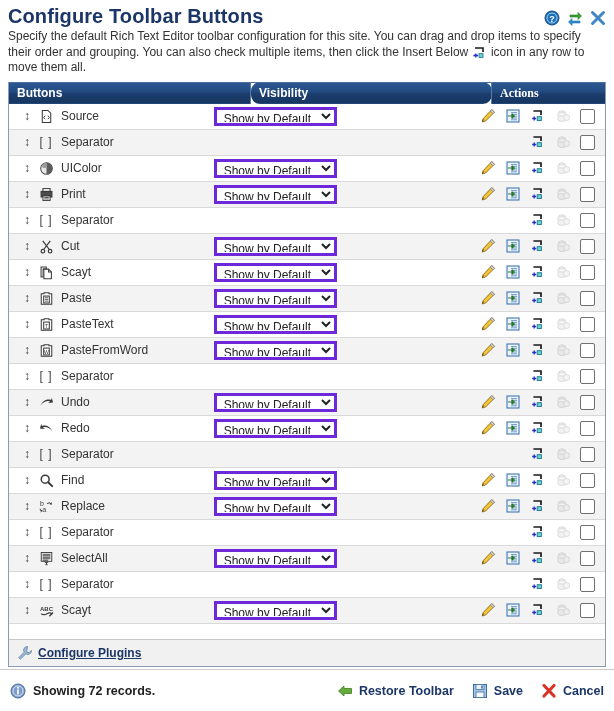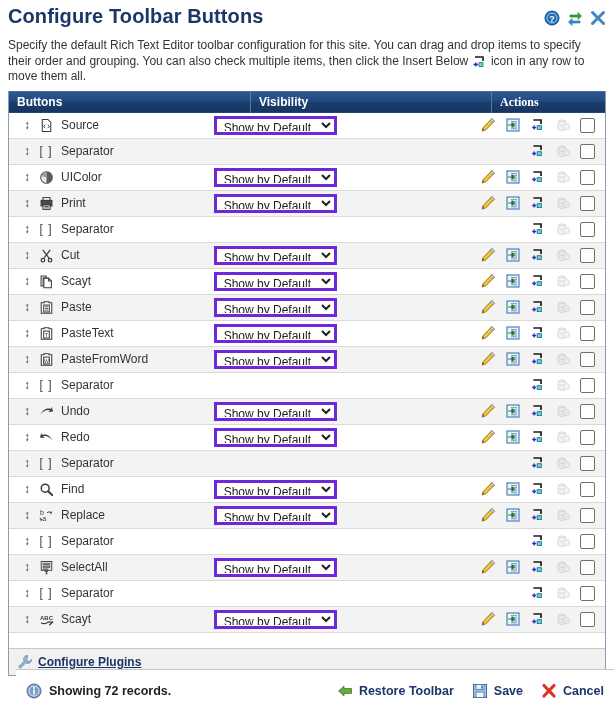--- a/index.html
+++ b/index.html
@@ -15,35 +15,35 @@
   
   #page-header{position:relative;padding:4px 8px 0 8px;}
   #page-title{
     font-size:20px;font-weight:bold;color:#1b3667;
     letter-spacing:.1px;margin:0 0 1px 0;line-height:24px;
   }
   #header-icons{position:absolute;right:8px;top:10px;display:flex;gap:7px;align-items:center;}
   .hdr-ico{width:16px;height:16px;display:inline-block;cursor:pointer;}
   #page-desc{
     font-size:12px;line-height:15.5px;color:#333;
-    margin:10px 0 0 0;padding-right:8px;
+    margin:1px 0 0 0;padding-right:8px;
   }
   .inline-ib{display:inline-block;vertical-align:-3px;width:16px;height:13px;}
   
   #grid-wrap{margin:6px 8px 0 8px;border:1px solid #8a9cb5;border-top:none;position:relative;}
   table.grid{border-collapse:collapse;width:100%;table-layout:fixed;}
   thead th{
     background:linear-gradient(to bottom,#2d5892 0%,#214a80 45%,#1b3d6d 55%,#16355f 100%);
     color:#ffffff;font-weight:bold;font-size:12px;text-align:left;
     padding:3px 0 3px 8px;height:15px;border-right:1px solid #5a7aa6;
     border-top:1px solid #4a6c9b;
   }
   thead th:last-child{border-right:none;font-family:Liberation Serif, serif;}
   .col-buttons{width:233px;}
-  .col-visibility{width:232px;}
+  .col-visibility{width:232px;border-radius:9px;}
   .col-actions{width:auto;}
   #grid-scroll{
     height:535px;overflow-y:scroll;overflow-x:hidden;background:#fff;
   }
   tbody tr{height:25px;}
   tbody tr.odd{background:#ffffff;}
   tbody tr.even{background:#f3f3f3;}
   tbody td{
     border-bottom:1px solid #d9d9d9;
     padding:0;vertical-align:middle;font-size:12px;color:#333;
@@ -73,21 +73,21 @@
   
   #grid-footer{
     background:#f1f1f1;border-top:1px solid #c8c8c8;
     padding:3px 8px;display:flex;align-items:center;gap:5px;height:20px;
   }
   #configure-plugins-link{
     color:#1b3667;text-decoration:underline;font-weight:bold;font-size:12px;cursor:pointer;
   }
   
   #bottom-bar{
-    position:absolute;left:16px;right:0;bottom:0;height:42px;
+    position:absolute;left:0;right:0;bottom:0;height:42px;
     border-top:1px solid #c8c8c8;background:#ffffff;
     display:flex;align-items:center;padding:0 10px;box-sizing:border-box;
   }
   #record-status{display:flex;align-items:center;gap:7px;font-weight:bold;color:#222;font-size:12.5px;}
   #bottom-actions{margin-left:auto;display:flex;align-items:center;gap:18px;}
   .cmd{display:flex;align-items:center;gap:6px;cursor:pointer;
        color:#1b3667;font-weight:bold;font-size:12.5px;white-space:nowrap;}
   
   #grid-scroll::-webkit-scrollbar{width:17px;background:#f0f0f0;}
   #grid-scroll::-webkit-scrollbar-track{background:#f0f0f0;border-left:1px solid #d2d2d2;}

